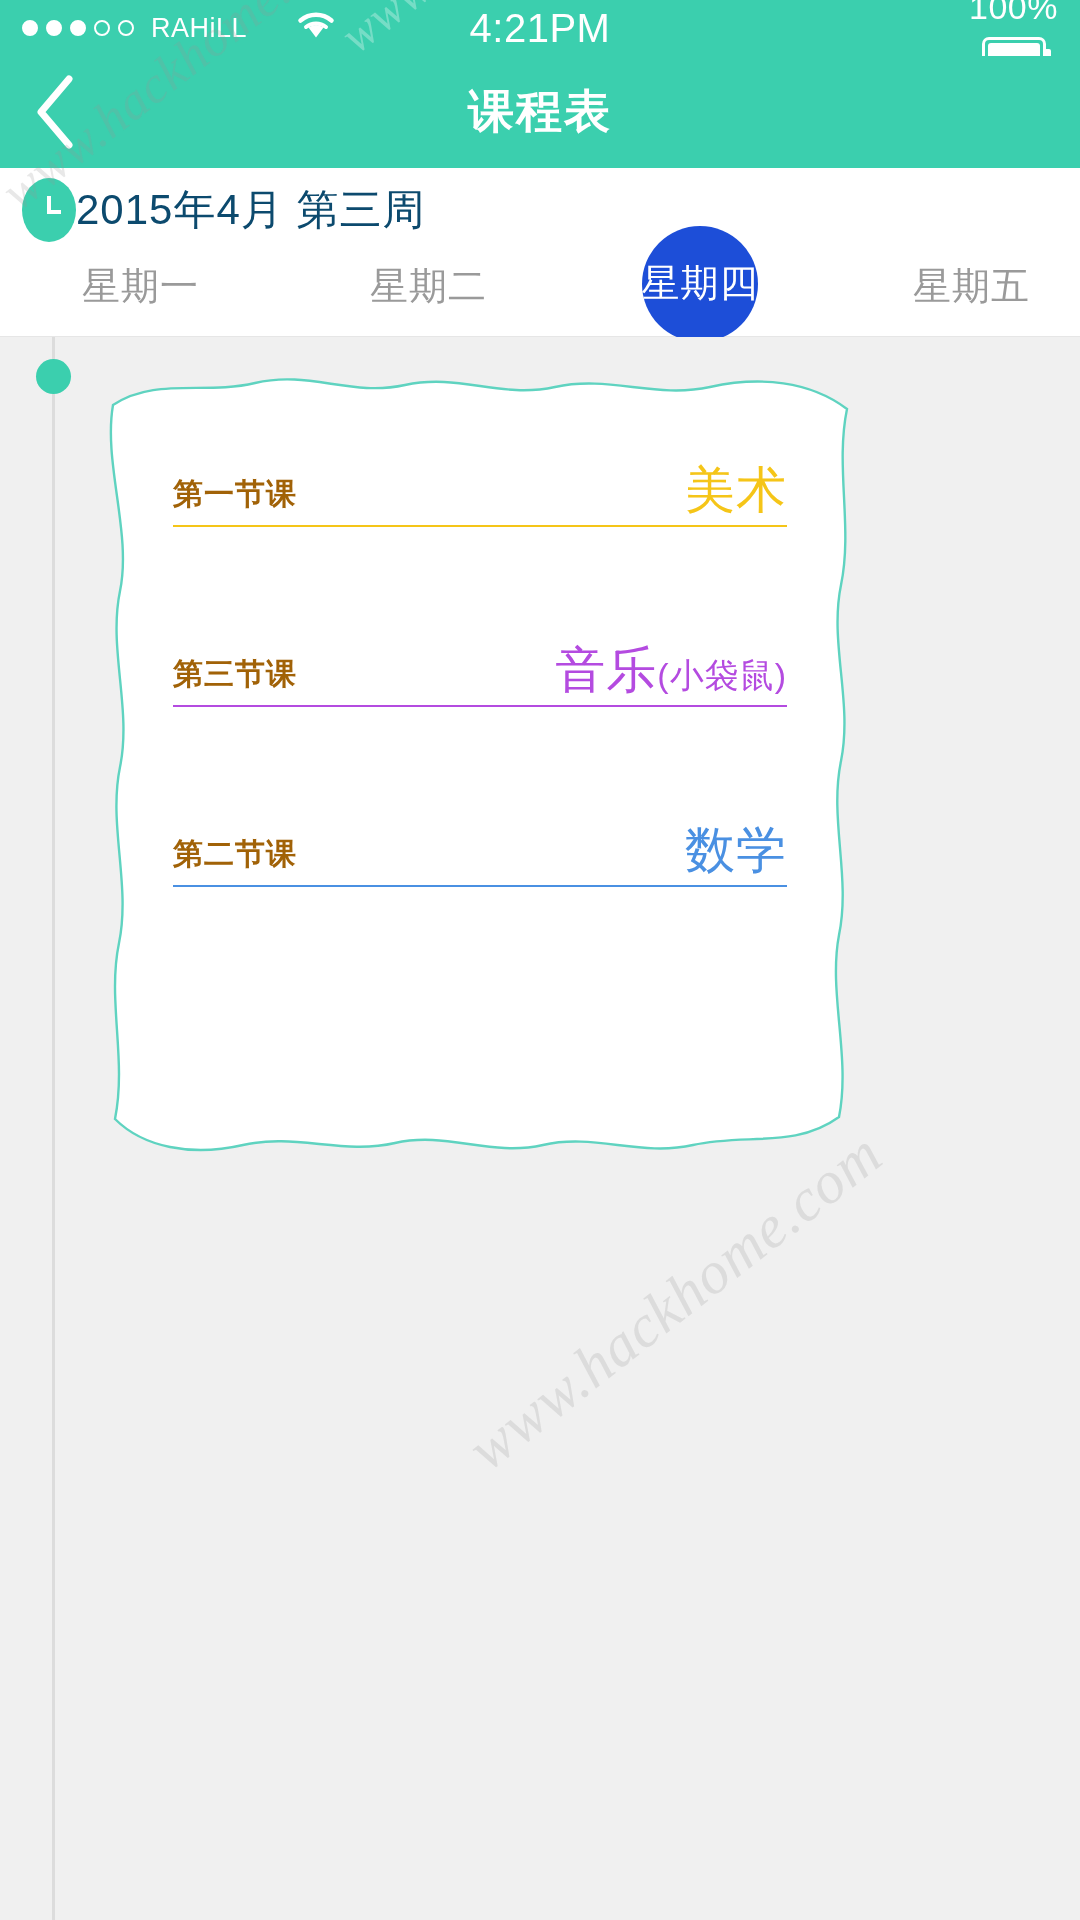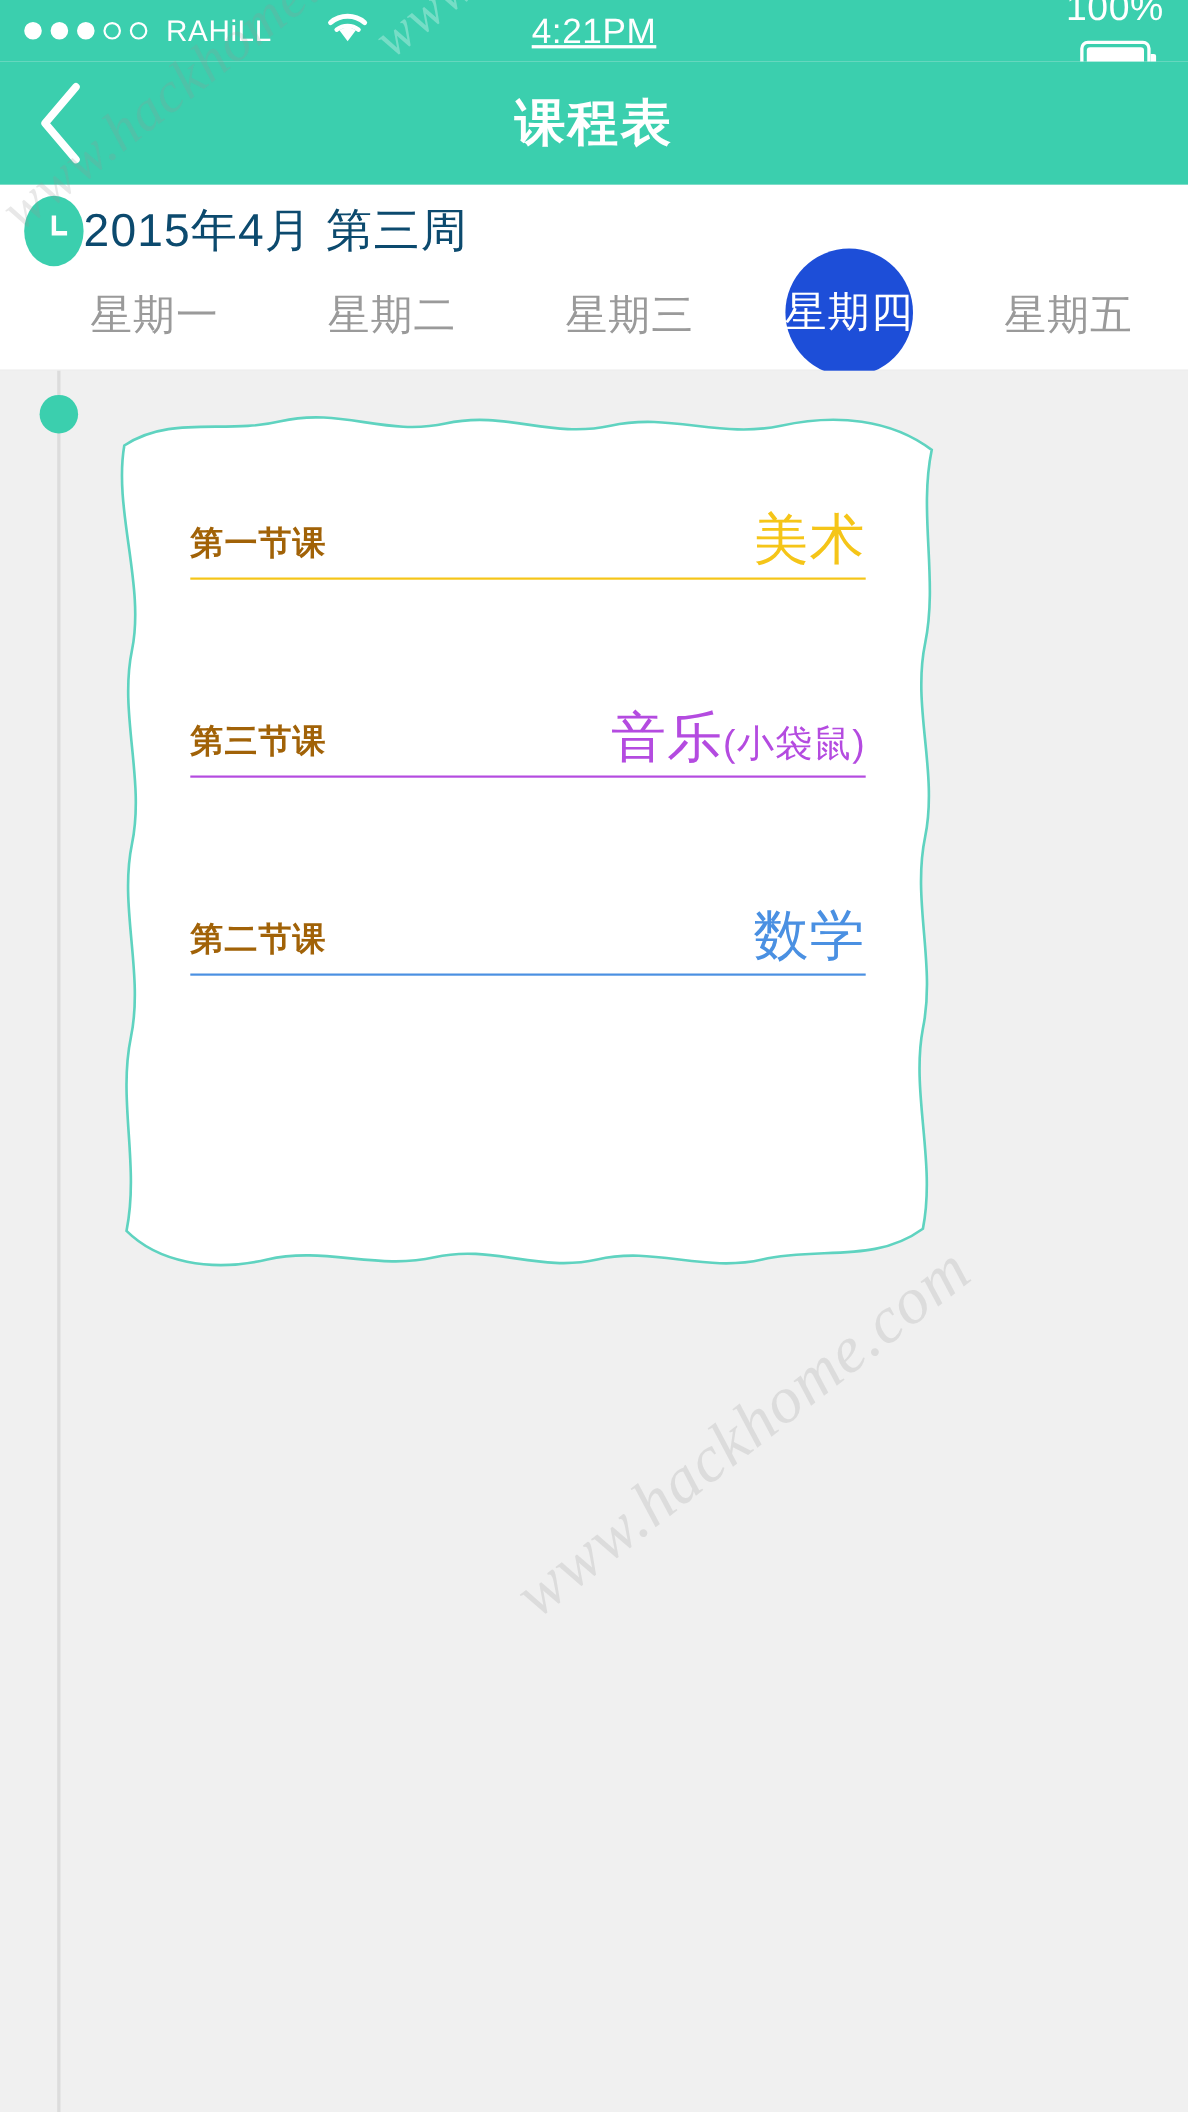--- a/index.html
+++ b/index.html
@@ -18,21 +18,21 @@
     font-size:32px;letter-spacing:.5px;
   }
   .sb-left{display:flex;align-items:center;gap:13px;margin-left:22px;}
   .dots{display:flex;align-items:center;gap:8px;}
   .dot{width:16px;height:16px;border-radius:50%;border:2.5px solid #fff;box-sizing:border-box;}
   .dot.filled{background:#fff;}
   .carrier{font-size:27px;font-weight:400;margin-left:4px;}
   .wifi{margin-left:34px;display:block;}
   .sb-time{
     position:absolute;left:0;right:0;text-align:center;
-    font-size:32px;pointer-events:none;text-decoration:underline;
+    font-size:40px;pointer-events:none;
   }
   .sb-right{
     margin-left:auto;margin-right:22px;display:flex;align-items:center;gap:10px;flex-direction:column;
   }
   .batt-pct{font-size:34px;}
   .battery{
     width:64px;height:32px;border:3px solid #fff;border-radius:7px;
     position:relative;box-sizing:border-box;padding:3px;
   }
   .battery::after{
@@ -185,23 +185,20 @@
         </svg>
       </span>
       <span class="date-text">2015年4月  第三周</span>
     </div>
     <div class="week-row">
       <div class="day-tab">
         <span>星期一</span>
       </div>
       <div class="day-tab">
         <span>星期二</span>
-      </div>
-      <div class="day-tab">
-        <span>星期三</span>
       </div>
       <div class="day-tab active">
         <span>星期四</span>
       </div>
       <div class="day-tab">
         <span>星期五</span>
       </div>
     </div>
   </div>
 

